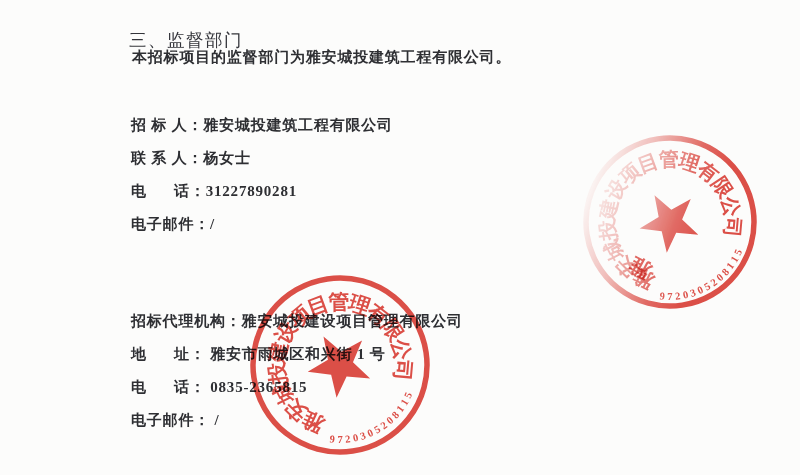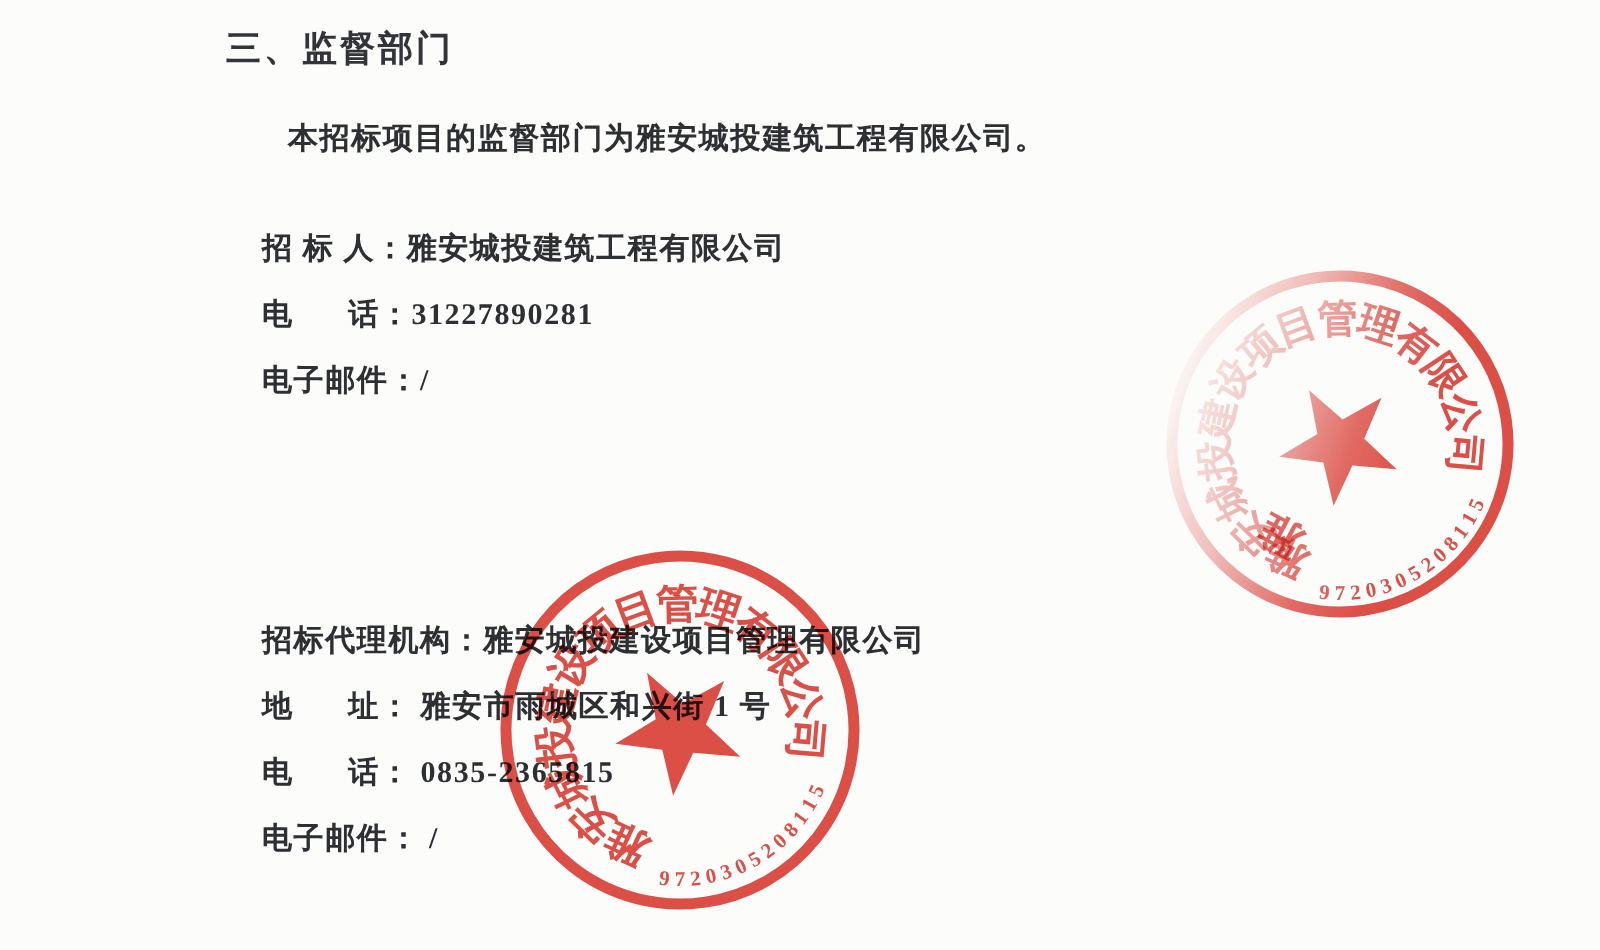--- a/index.html
+++ b/index.html
@@ -3,25 +3,25 @@
 <meta charset="utf-8">
 <style>
   html,body{margin:0;padding:0;}
   body{
     width:800px;height:475px;overflow:hidden;position:relative;
     background:#fcfcfb;
     font-family:"Liberation Serif","DejaVu Serif",serif;
   }
   .page{position:absolute;inset:0;}
   .heading{
-    position:absolute;margin:0;font-size:17.5px;font-weight:700;color:#33343a;
+    position:absolute;margin:16px;font-size:17.5px;font-weight:400;color:#33343a;
     letter-spacing:1.5px;white-space:pre;
   }
   .bodytext{
-    position:absolute;margin:12px;font-size:15px;font-weight:600;color:#2e2f33;
+    position:absolute;margin:0;font-size:15px;font-weight:600;color:#2e2f33;
     letter-spacing:0.8px;white-space:pre;
   }
   .contact-block{position:absolute;}
   .row{height:33px;line-height:33px;font-size:15px;font-weight:600;color:#2e2f33;white-space:pre;}
   .row .lab{letter-spacing:0.8px;}
   .row .val{letter-spacing:0.8px;}
   .stamp{
     position:absolute;width:220px;height:220px;
     mix-blend-mode:multiply;opacity:0.93;
   }
@@ -40,20 +40,21 @@
 
 <div class="page">
 
   <h3 class="heading" style="left:113px;top:12px;">三、监督部门</h3>
 
   <p class="bodytext" style="left:132px;top:48px;">本招标项目的监督部门为雅安城投建筑工程有限公司。</p>
 
 
   <div class="contact-block" style="left:131px;top:109px;">
     <div class="row"><span class="lab">招 标 人：</span><span class="val">雅安城投建筑工程有限公司</span></div>
+    <div class="row"><span class="lab">联 系 人：</span><span class="val">杨女士</span></div>
     <div class="row"><span class="lab">电      话：</span><span class="val">31227890281</span></div>
     <div class="row"><span class="lab">电子邮件：</span><span class="val">/</span></div>
   </div>
 
   <div class="contact-block" style="left:131px;top:305px;">
     <div class="row"><span class="lab">招标代理机构：</span><span class="val">雅安城投建设项目管理有限公司</span></div>
     <div class="row"><span class="lab">地      址：</span><span class="val"> 雅安市雨城区和兴街 1 号</span></div>
     <div class="row"><span class="lab">电      话：</span><span class="val"> 0835-2365815</span></div>
     <div class="row"><span class="lab">电子邮件：</span><span class="val"> /</span></div>
   </div>

